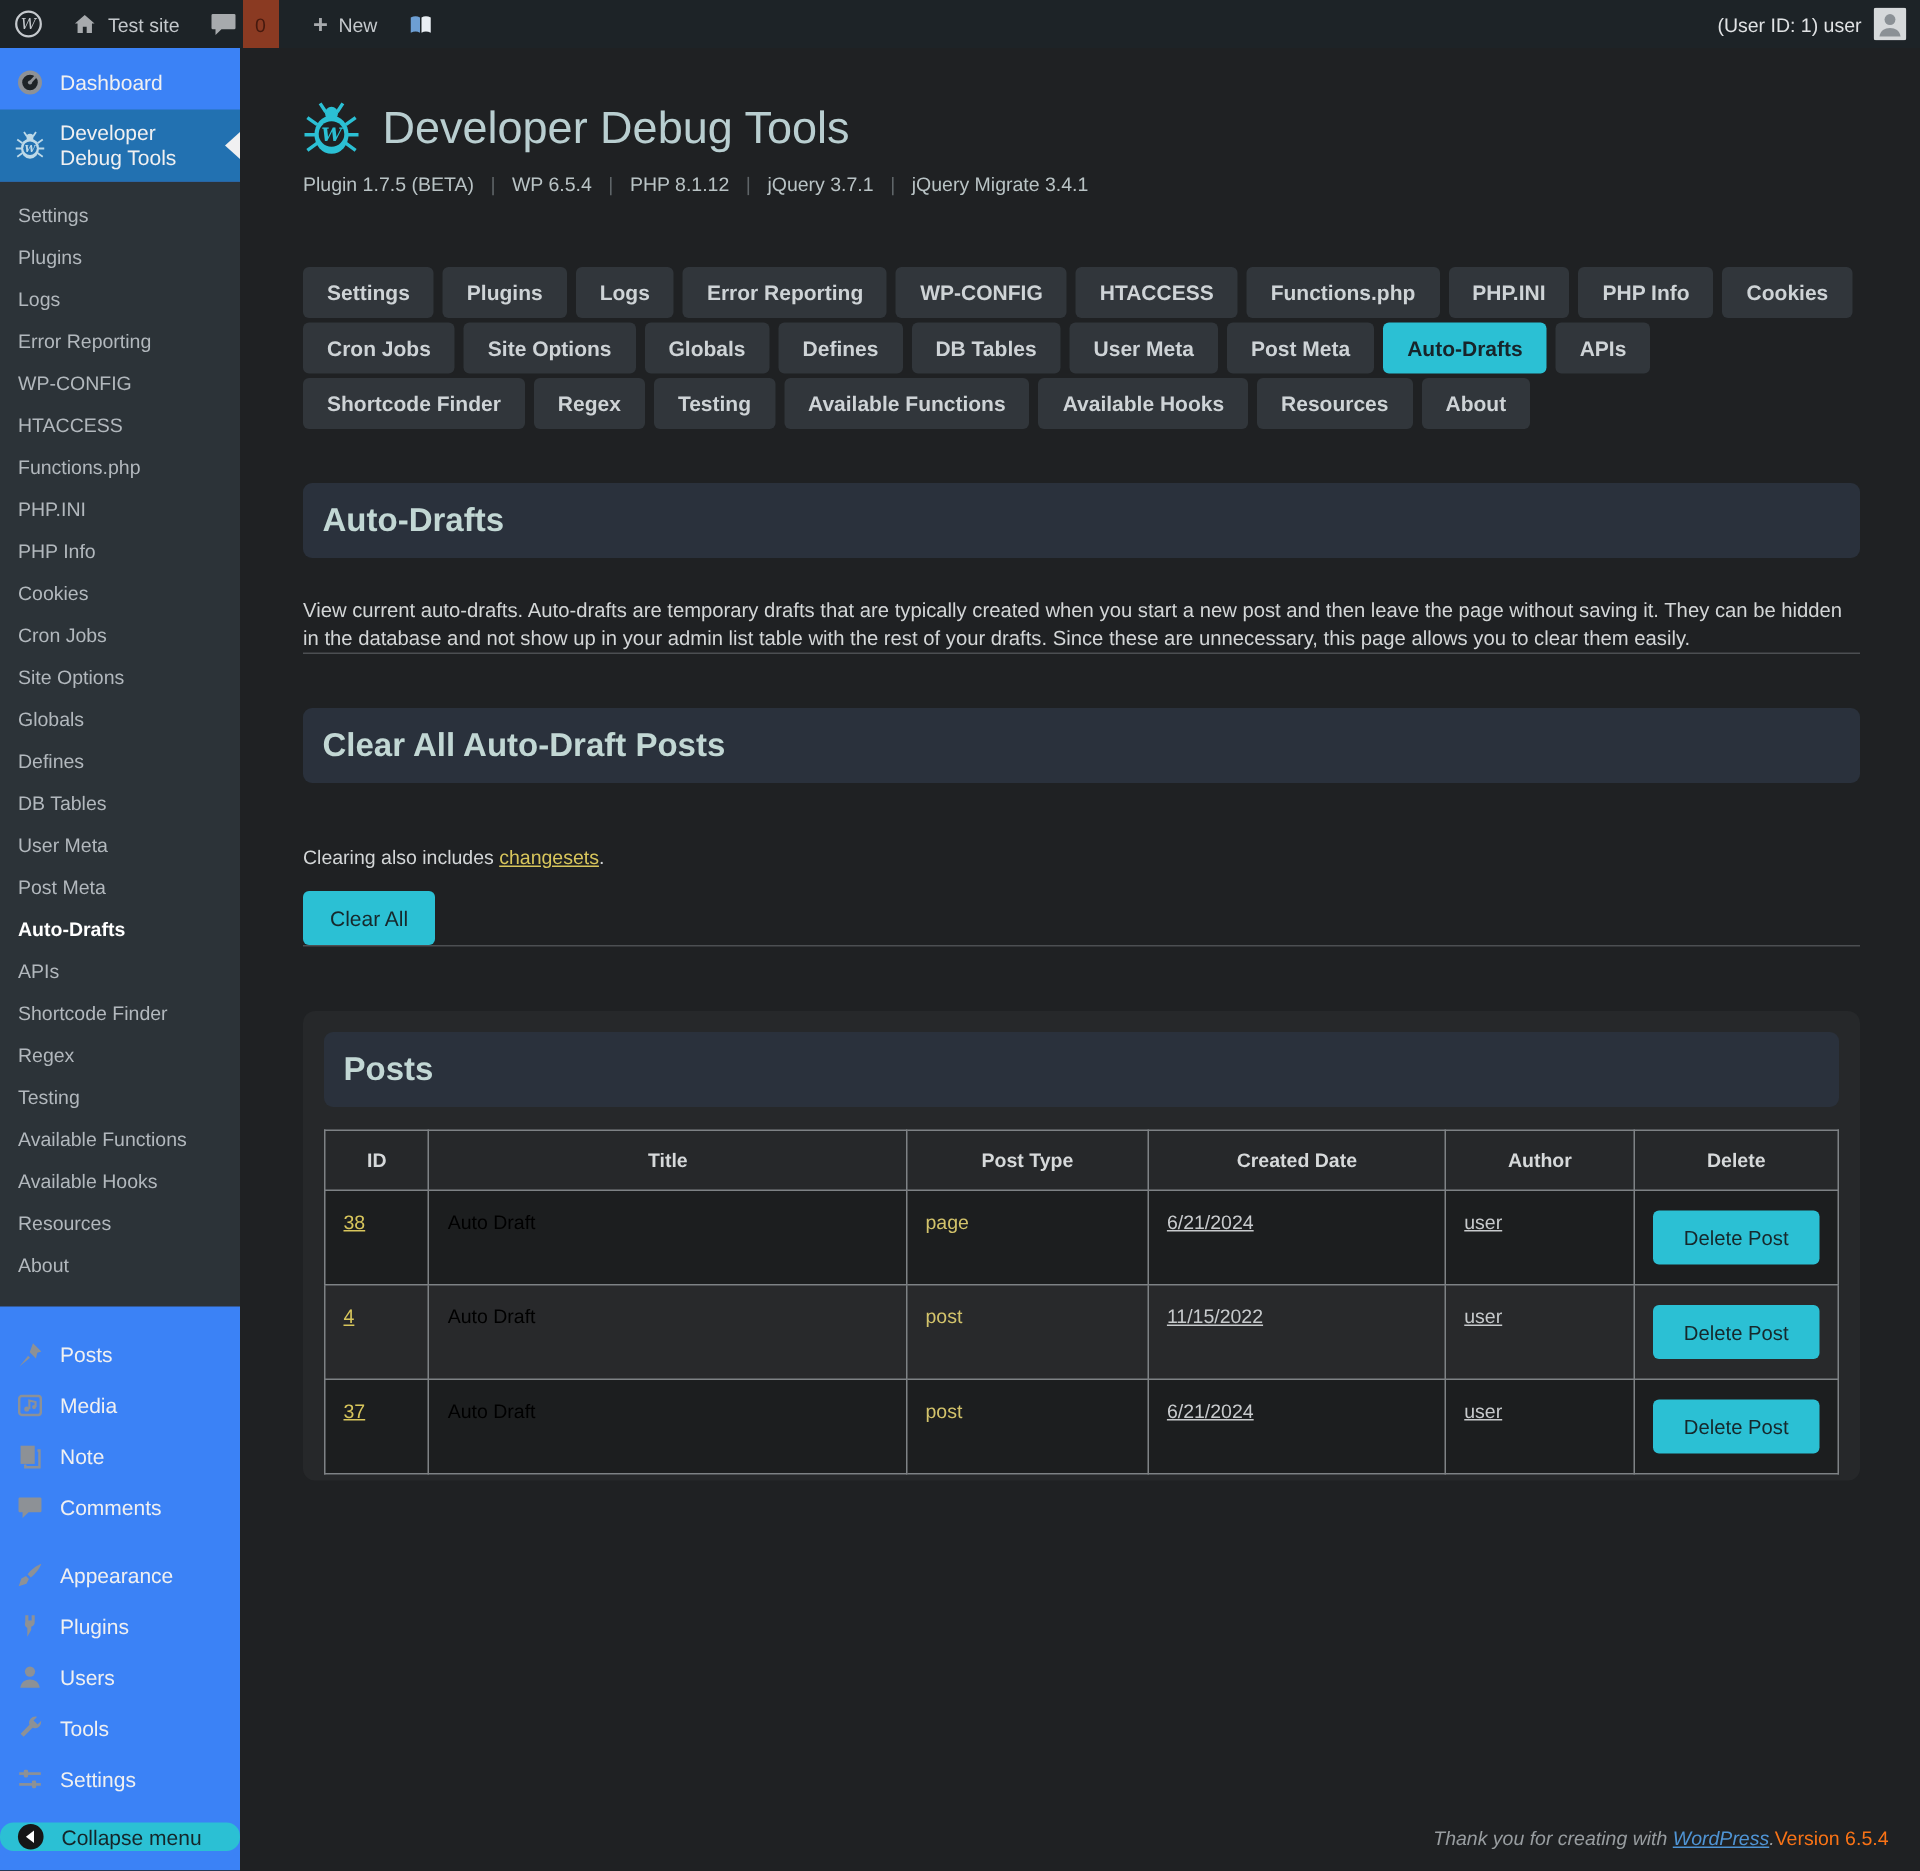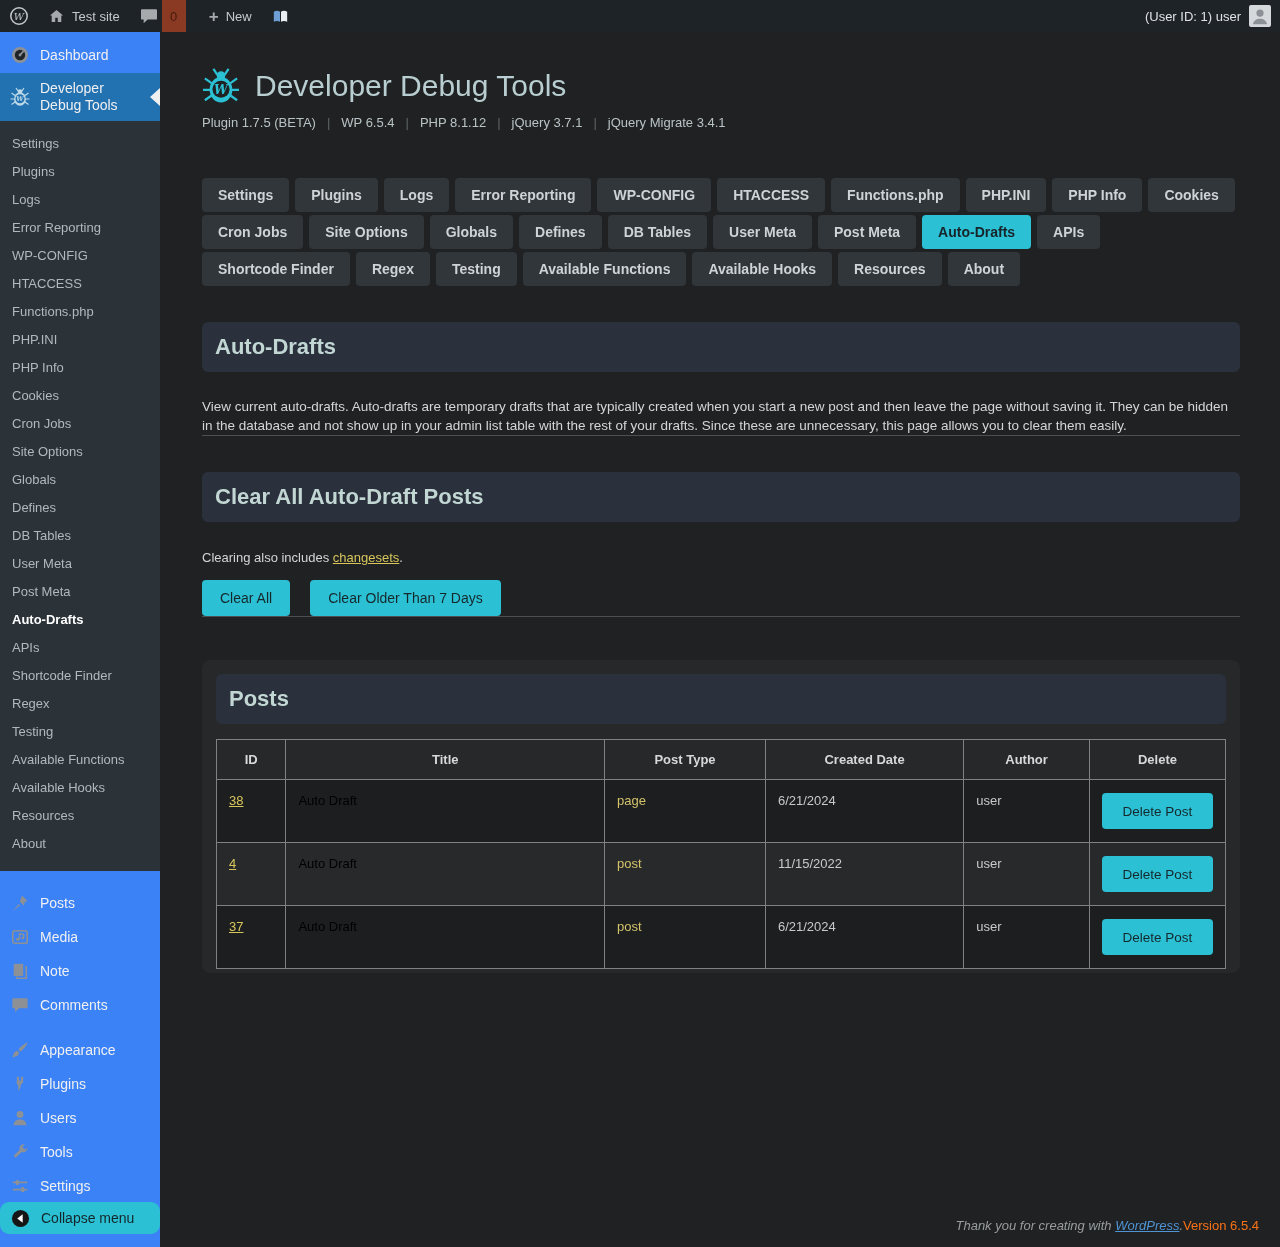--- a/index.html
+++ b/index.html
@@ -41,21 +41,21 @@
     content:''; position:absolute; right:0; top:50%; transform:translateY(-50%);
     border-top:9px solid transparent; border-bottom:9px solid transparent;
     border-right:10px solid #f0f0f1;
   }
   .submenu { background:#2c3338; padding:9px 0 13px; }
   .submenu-item { padding:7px 12px; font-size:13px; color:#b2b8bd; cursor:pointer; line-height:14px; }
   .submenu-item.active { color:#ffffff; font-weight:bold; }
   .menu-bottom { padding-top:15px; }
   .menu-item.sep-before { margin-top:11px; }
   .collapse-btn {
-    position:absolute; bottom:13px; left:0; width:160px; height:32px;
+    position:absolute; bottom:13px; left:0; width:160px; height:19px;
     background:#2bc0d4; border-radius:9px; border:none;
     display:flex; align-items:center; gap:11px; padding:0 11px;
     color:#15262a; font-size:14px; font-family:inherit; cursor:pointer;
   }
 
   
   .content { position:absolute; top:32px; left:160px; right:0; bottom:0; background:#1f2123; }
   .content-inner { padding:36px 40px 0 42px; }
 
   .page-header { display:flex; align-items:center; gap:15px; }
@@ -73,42 +73,42 @@
 
   .panel-heading {
     margin-top:36px; background:#2a313c; border-radius:6px;
     padding:12px 13px; font-size:22px; font-weight:bold; color:#c2d7d4;
   }
   .desc { margin-top:25px; font-size:13.5px; line-height:19px; color:#d3d6d7; }
   hr.rule { border:none; border-top:1px solid #4c4f52; margin:0; }
   .rule-1 { margin-top:16px; }
   .rule-2 { margin-top:26px; }
 
-  .clear-note { margin-top:28px; font-size:13px; color:#d3d6d7; }
+  .clear-note { margin-top:42px; font-size:13px; color:#d3d6d7; }
   a.gold { color:#d8c65c; text-decoration:underline; }
   .btn-row { margin-top:15px; display:flex; gap:20px; }
   .btn-teal {
     background:#2bc0d4; color:#16282c; border:none; border-radius:4px;
     font-family:inherit; font-size:14px; padding:0 18px; height:36px; cursor:pointer;
   }
 
   .posts-card { margin-top:43px; background:#26282a; border-radius:8px; padding:14px 14px 4px; }
   .posts-card .panel-heading { margin-top:0; }
   .posts-note { margin:26px 0 0 4px; font-style:italic; font-size:13px; color:#d0d3d4; }
   .posts-note a { font-style:italic; }
 
   table.posts { width:100%; border-collapse:collapse; font-size:13px; margin-top:15px; }
   table.posts th, table.posts td { border:1px solid #7e8285; }
   table.posts th { padding:12px 8px; text-align:center; font-weight:bold; color:#d6d9da; }
   table.posts td { vertical-align:top; padding:13px 12px; height:57px; }
   tbody tr:nth-child(odd)  { background:#1c1e1f; }
   tbody tr:nth-child(even) { background:#28292b; }
   td.cell-id { padding-left:7px; }
   td.cell-type { color:#d3c36b; }
-  td.cell-date, td.cell-author { color:#c7cacc; }
+  td.cell-date, td.cell-author { color:#c7cacc;text-decoration:underline; }
   td.cell-delete { text-align:center; vertical-align:middle; padding:10px 6px; }
   .btn-delete { font-size:13.5px; width:111px; height:36px; padding:0; }
 
   .footer {
     position:absolute; left:160px; right:0; bottom:0; height:44px;
     display:flex; align-items:center; justify-content:flex-end;
     padding:0 21px 0 22px; font-size:13px;
   }
   .footer-left { font-style:italic; color:#989da0; }
   .footer-left a { color:#4f94d4; font-style:italic; text-decoration:underline; }
@@ -371,21 +371,20 @@
     <div class="panel-heading">Auto-Drafts</div>
     <div class="desc">View current auto-drafts. Auto-drafts are temporary drafts that are typically created when you start a new post and then leave the page without saving it. They can be hidden in the database and not show up in your admin list table with the rest of your drafts. Since these are unnecessary, this page allows you to clear them easily.</div>
     <hr class="rule rule-1">
 
     <div class="panel-heading">Clear All Auto-Draft Posts</div>
     <div class="clear-note">
       <span>Clearing also includes </span><a class="gold">changesets</a><span>.</span>
     </div>
     <div class="btn-row">
       <button class="btn-teal">Clear All</button>
-      <button class="btn-teal">Clear Older Than 7 Days</button>
     </div>
     <hr class="rule rule-2">
 
     <div class="posts-card">
       <div class="panel-heading">Posts</div>
       <table class="posts">
         <colgroup>
           <col style="width:6.9%">
             <col style="width:31.7%">
             <col style="width:16%">

